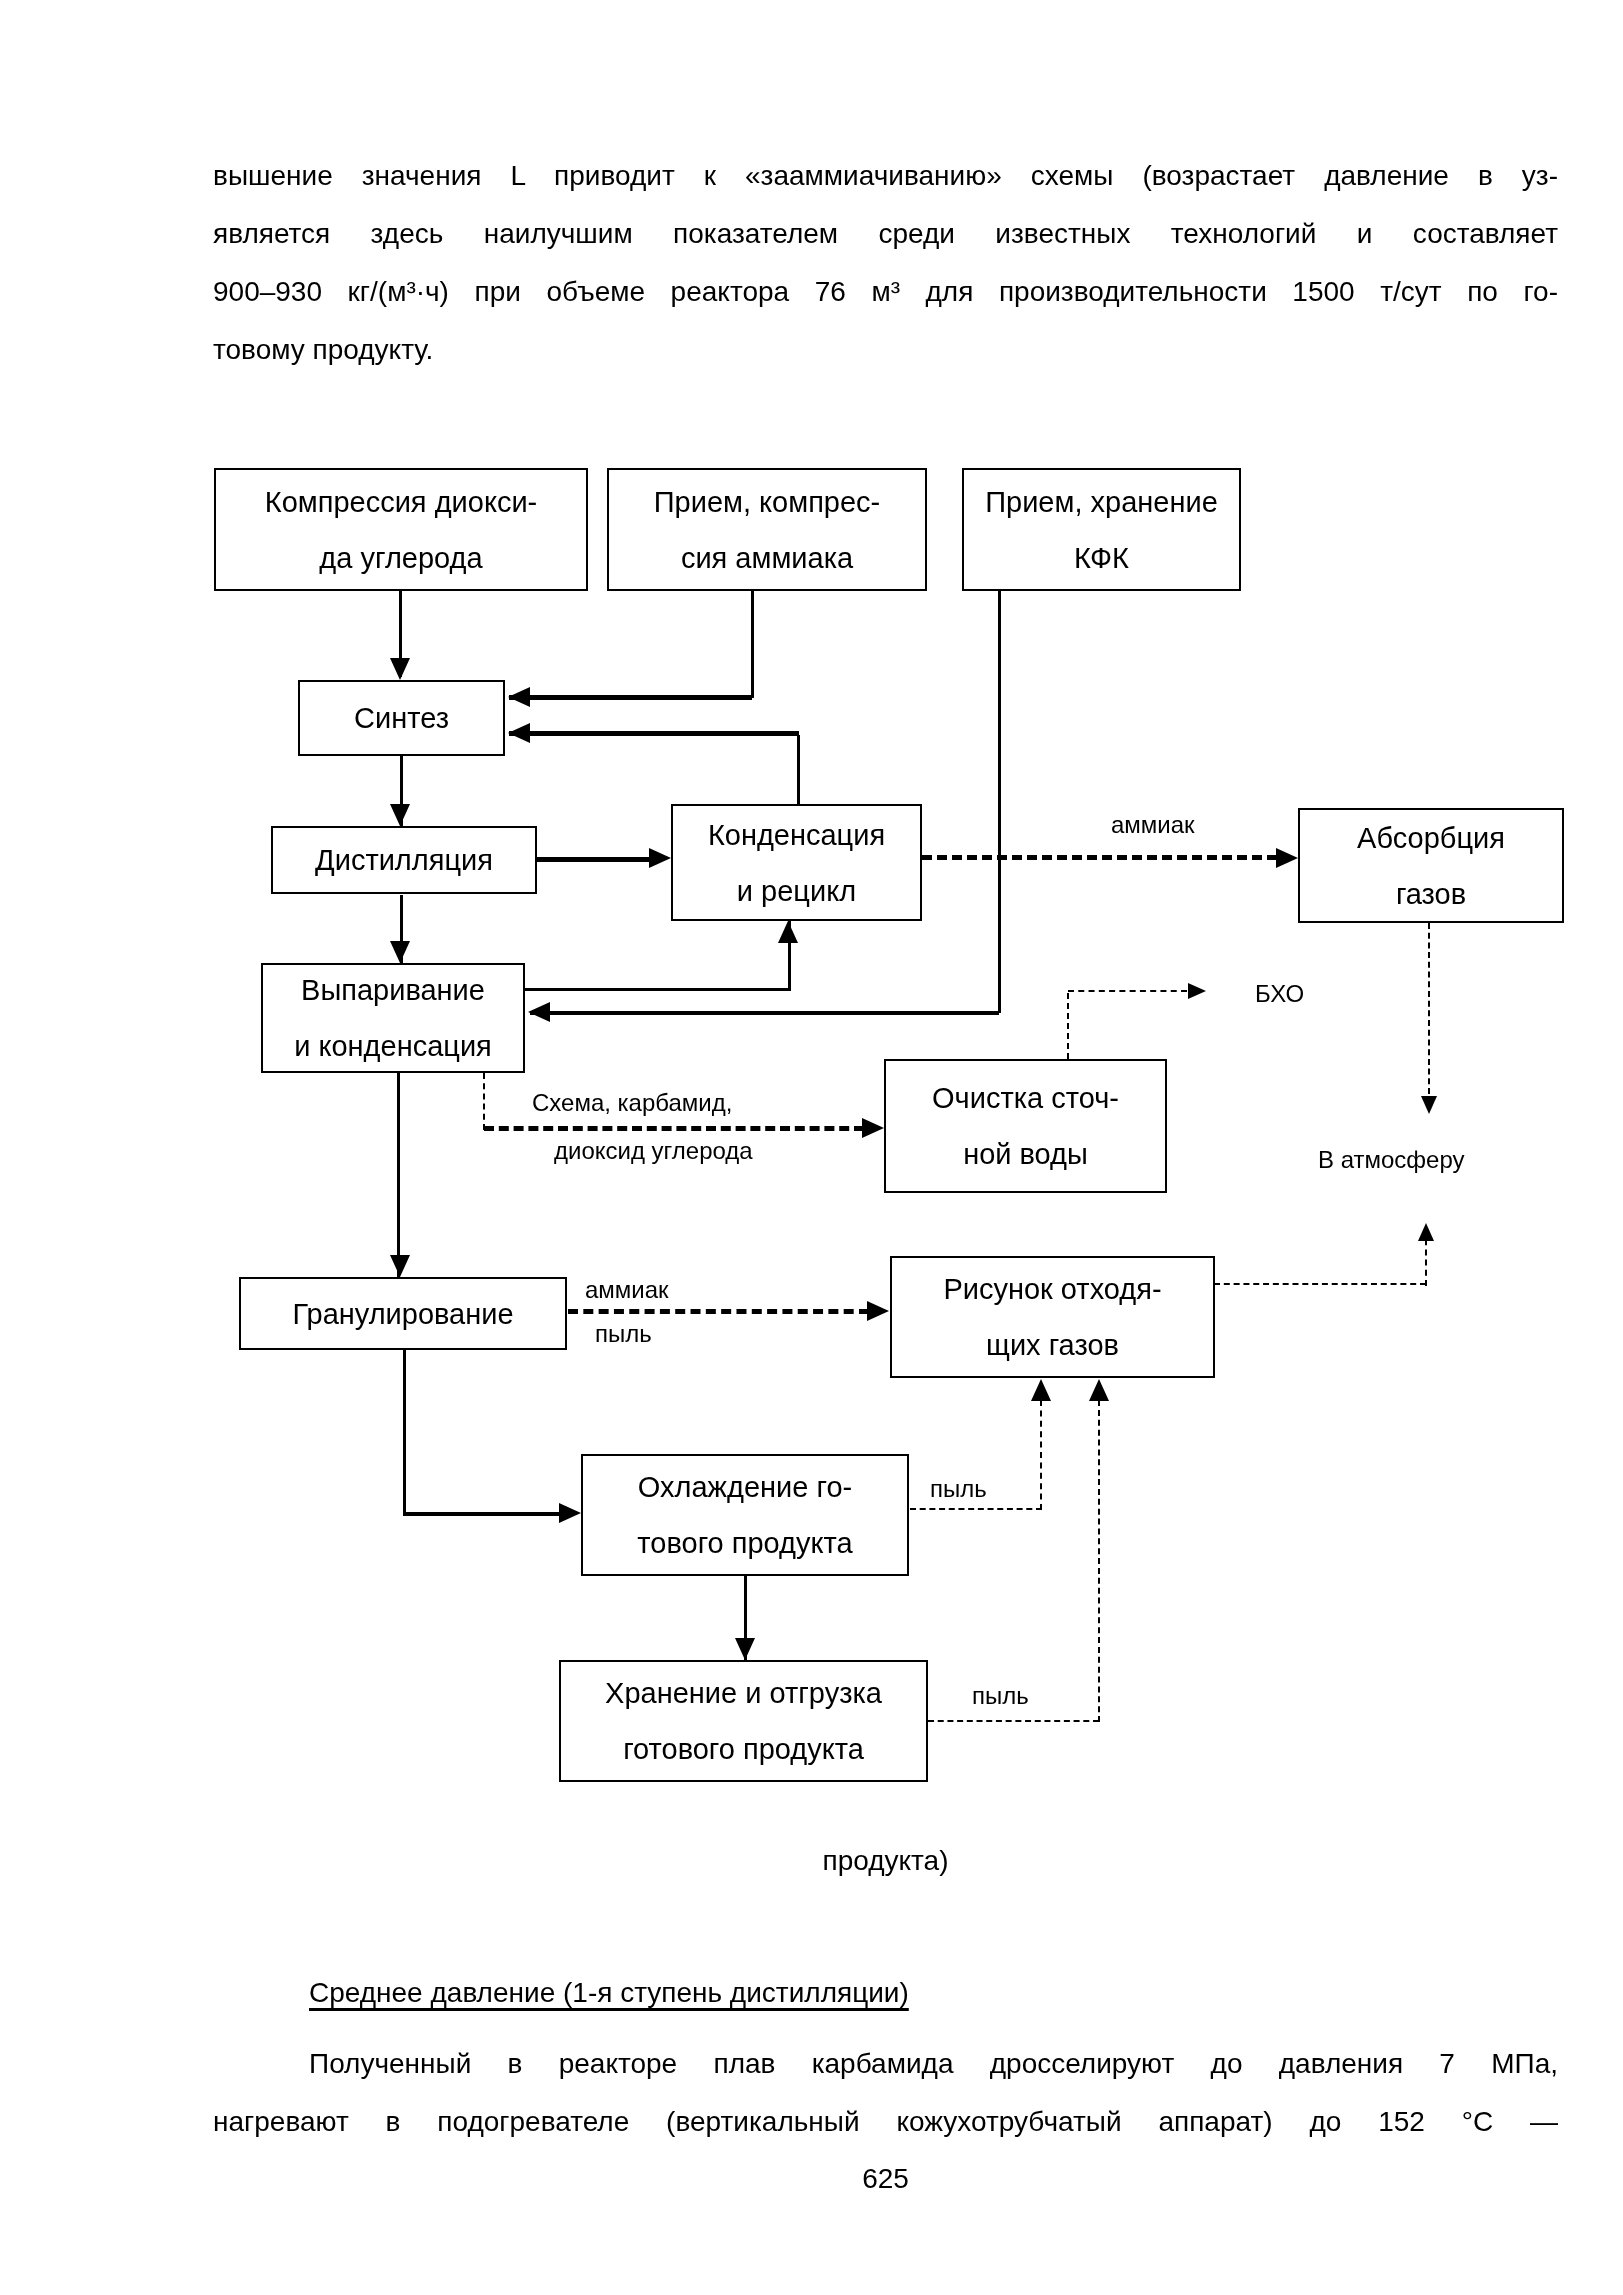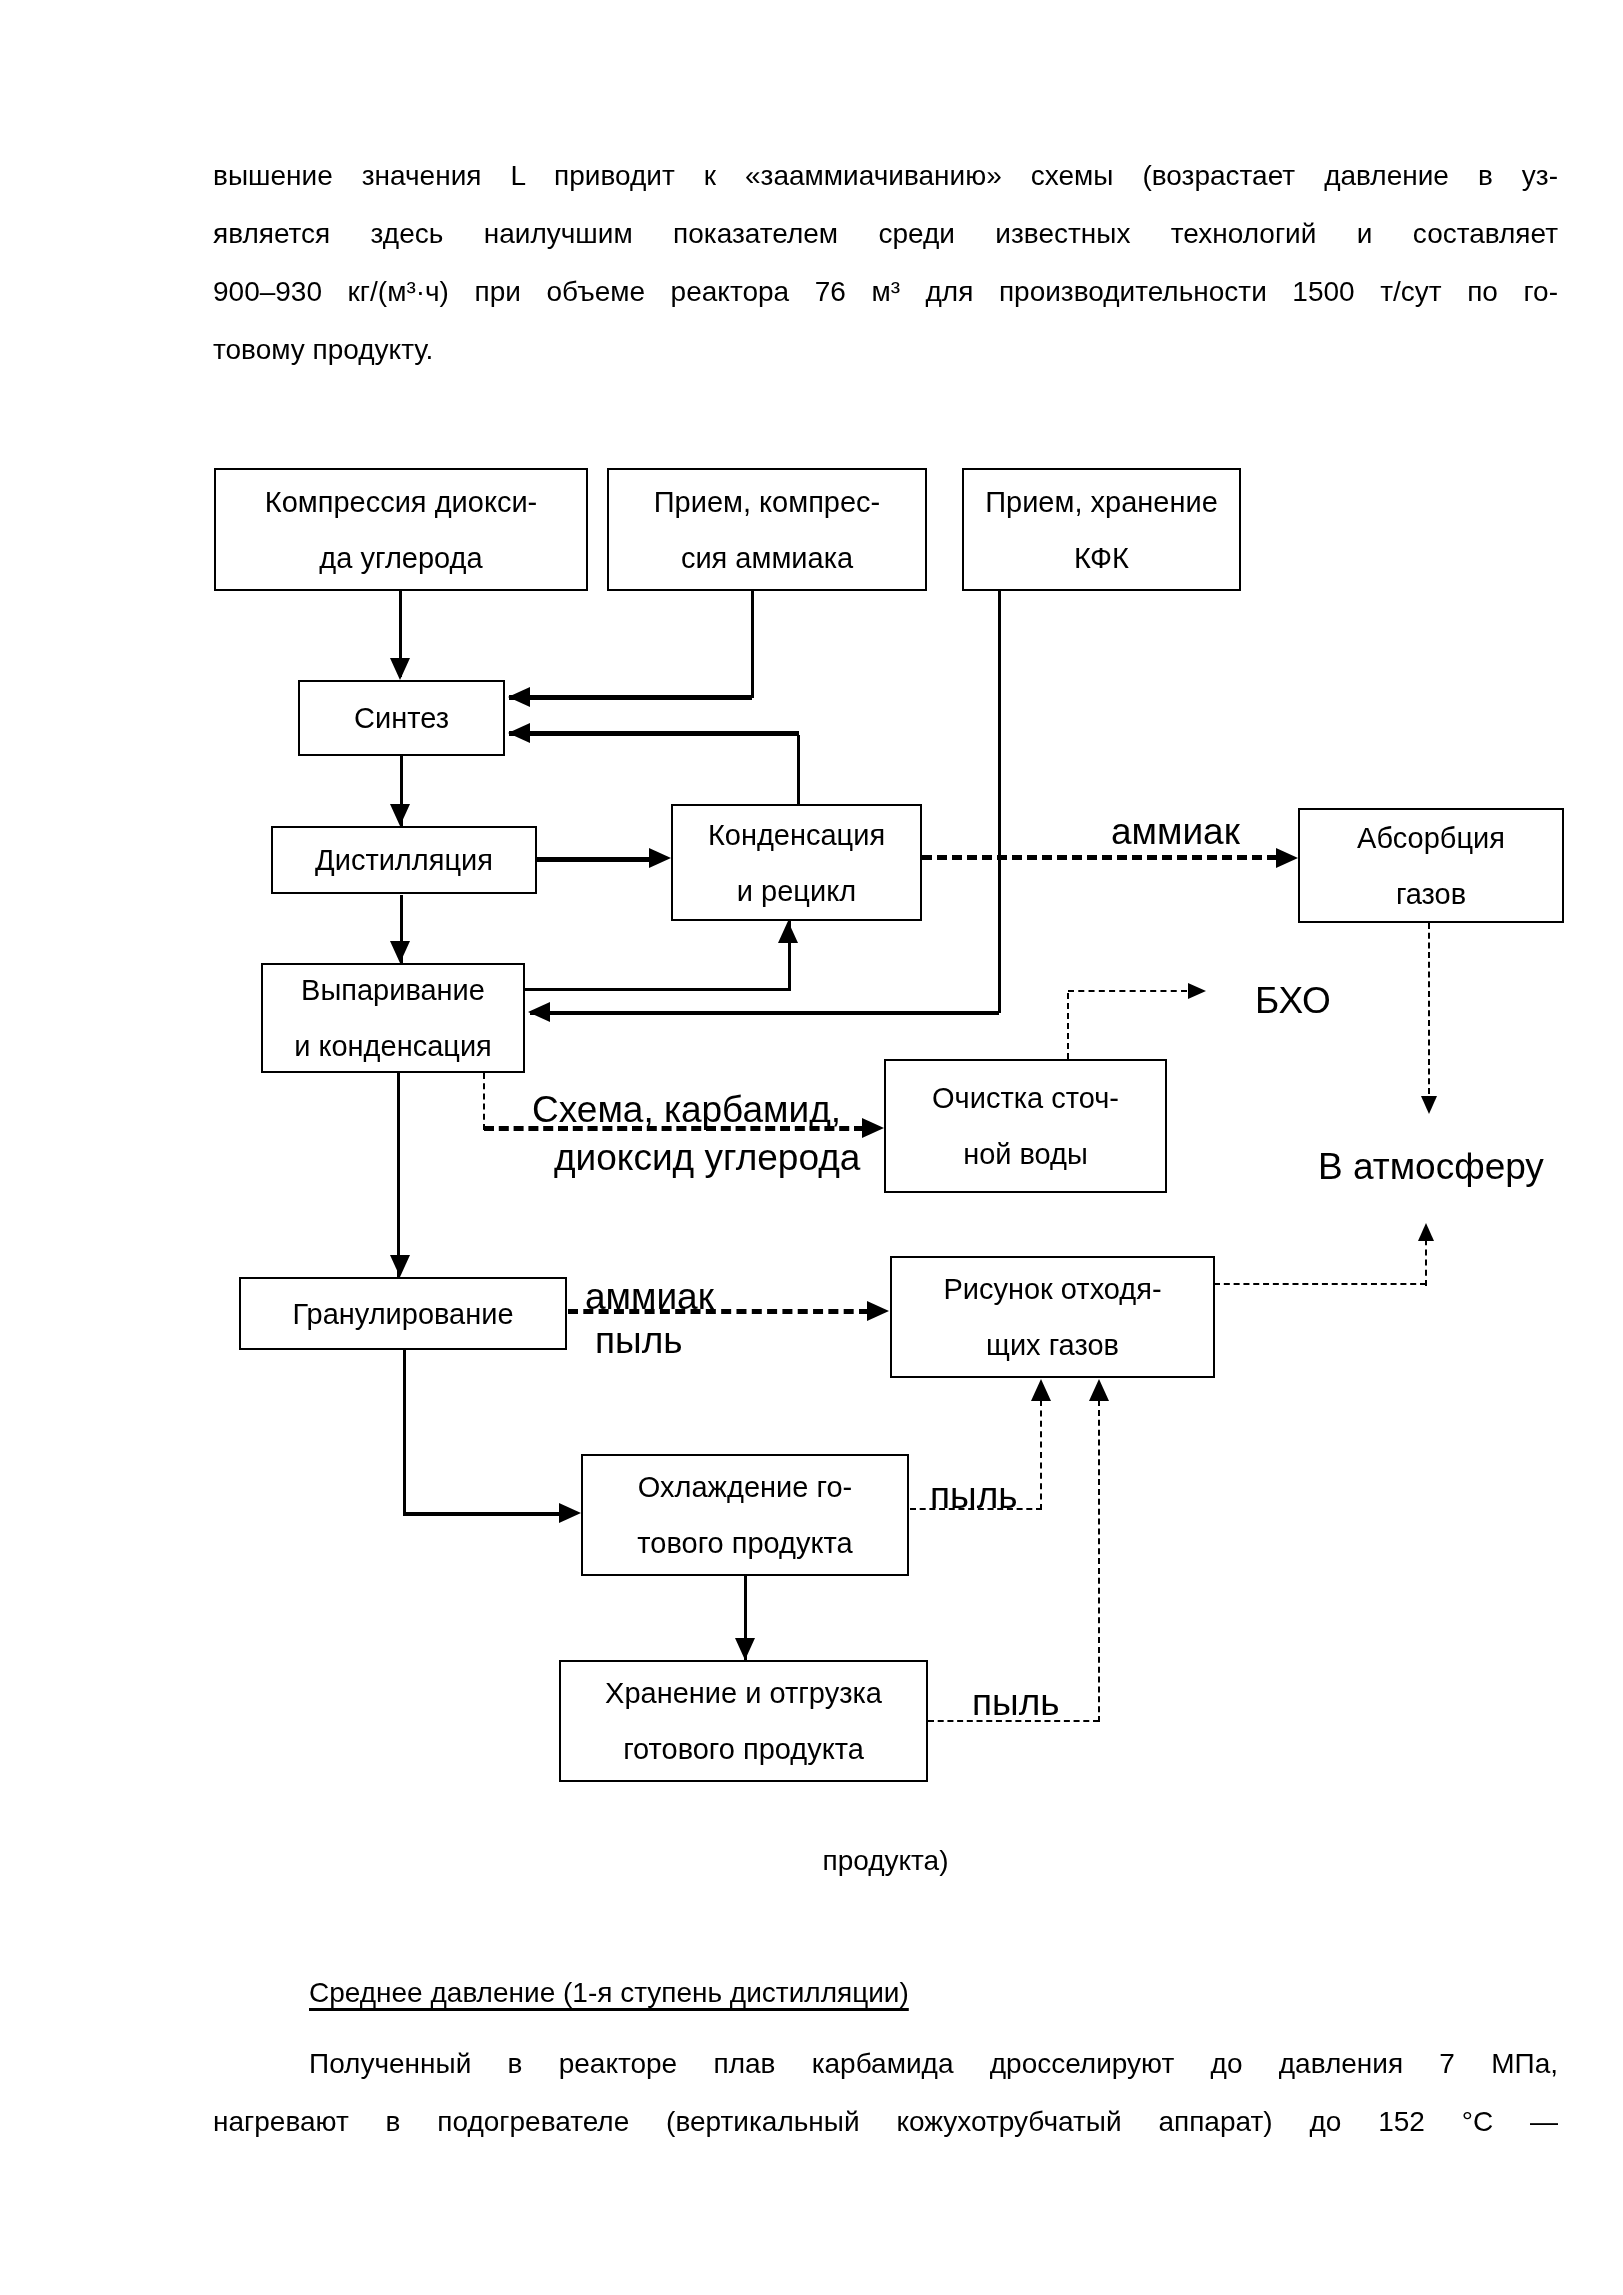--- a/index.html
+++ b/index.html
@@ -23,21 +23,21 @@
   .dhk{position:absolute;border-top:5.9px dashed #000;height:0;}
   .dv{position:absolute;border-left:2.6px dashed #000;width:0;}
   .ar{position:absolute;width:0;height:0;border-style:solid;border-color:transparent;}
   .ar.r{border-width:10.5px 0 10.5px 22px;border-left-color:#000;}
   .ar.l{border-width:10.5px 22px 10.5px 0;border-right-color:#000;}
   .ar.u{border-width:0 10.5px 22px 10.5px;border-bottom-color:#000;}
   .ar.d{border-width:22px 10.5px 0 10.5px;border-top-color:#000;}
   .ar.r.sm{border-width:8.5px 0 8.5px 18.3px;}
   .ar.u.sm{border-width:0 8.5px 18.3px 8.5px;}
   .ar.d.sm{border-width:18.3px 8.5px 0 8.5px;}
-  .flabel{position:absolute;font-size:37px;white-space:nowrap;}
+  .flabel{position:absolute;font-size:24px;white-space:nowrap;}
 </style>
 </head>
 <body>
 
 <div class="page">
 
   <div class="para" style="left:193px;top:147px;">
     <div class="jline">вышение значения L приводит к «зааммиачиванию» схемы (возрастает давление в уз-</div>
     <div class="jline">является здесь наилучшим показателем среди известных технологий и составляет</div>
     <div class="jline">900–930 кг/(м³·ч) при объеме реактора 76 м³ для производительности 1500 т/сут по го-</div>
@@ -180,15 +180,16 @@
 
   <div class="heading" style="left:289px;top:1973px;">
     <span>Среднее давление (1-я ступень дистилляции)</span>
   </div>
 
   <div class="para" style="left:193px;top:2035px;">
     <div class="jline indent">Полученный в реакторе плав карбамида дросселируют до давления 7 МПа,</div>
     <div class="jline">нагревают в подогревателе (вертикальный кожухотрубчатый аппарат) до 152 °С —</div>
   </div>
 
+  <div class="pagenum" style="left:193px;top:2163px;">625</div>
 
 </div>
 
 
 </body></html>

